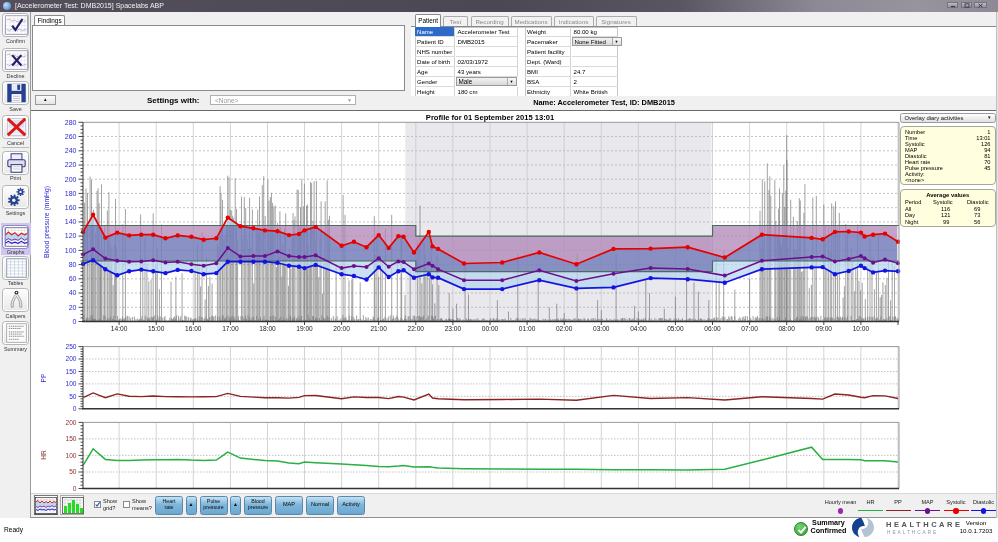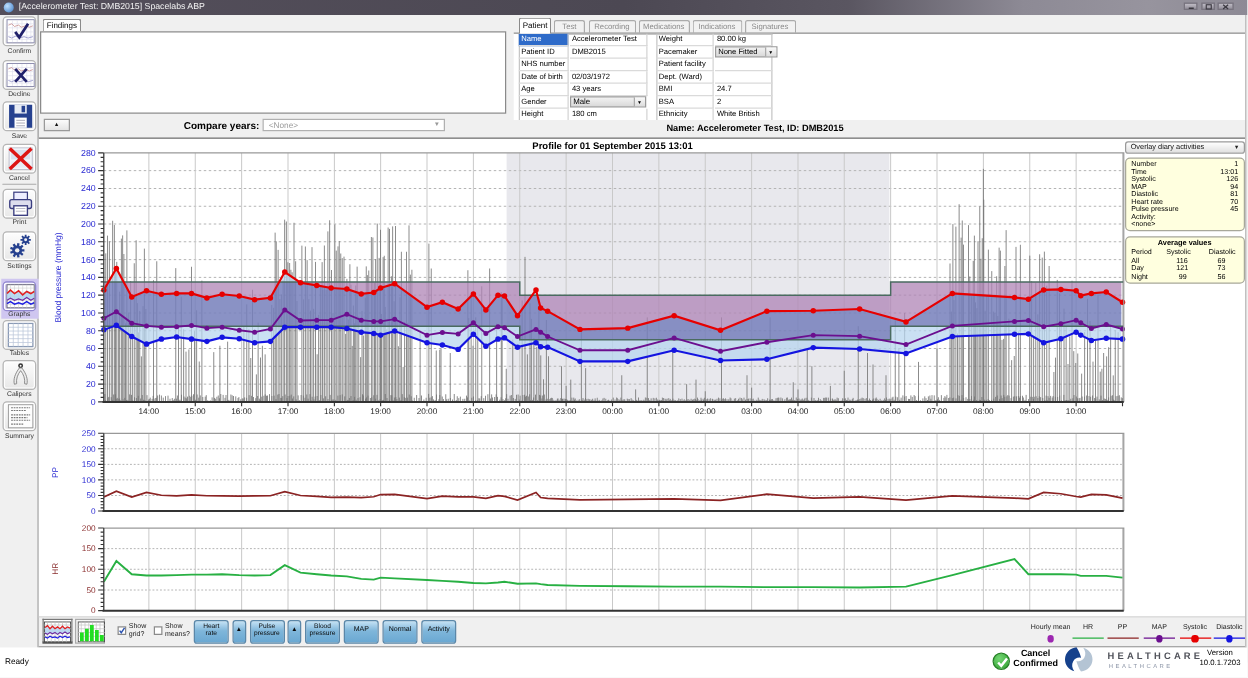--- a/index.html
+++ b/index.html
@@ -98,21 +98,21 @@
 <div class="tb-lab" style="top:313.0px;">Calipers</div>
 <div class="tb-btn" style="top:321.4px;"><svg width="25" height="22" viewBox="0 0 23 20" style="margin:0 0 0 1px">
       <rect x="2.5" y="1.5" width="18" height="17" fill="#fdfdfd" stroke="#9a9a9a" stroke-width="0.7"></rect>
       <path d="M4.5,3.8H18.5M4.5,5.8H15.5M4.5,9H18.5M4.5,11H16.5M4.5,13H18.5M4.5,15.8H13.5" stroke="#777" stroke-width="0.8" stroke-dasharray="1.3,0.6"></path>
     </svg></div>
 <div class="tb-lab" style="top:346.0px;">Summary</div>
 <div class="abs" style="left:2px;top:146.9px;width:27px;height:1px;background:#d5d5d5;border-top:1px solid #bbb;"></div>
 <div class="abs" style="left:34px;top:15px;width:31px;height:10px;background:#fff;border:1px solid #8a8a8a;border-bottom:none;border-radius:2px 2px 0 0;font-size:6.4px;text-align:center;line-height:9.5px;">Findings</div>
 <div class="abs" style="left:32px;top:24.5px;width:373px;height:66.5px;background:#fff;border:1px solid #8a8a8a;"></div>
 <div class="abs" style="left:34.7px;top:95.4px;width:21px;height:9.6px;background:linear-gradient(#fbfbfb,#e4e4e4);border:1px solid #999;font-size:4.6px;text-align:center;line-height:8.6px;color:#111;">▲</div>
-<div class="abs" style="left:147px;top:95.8px;width:70px;font-size:8px;font-weight:bold;color:#000;">Compare years:</div>
+<div class="abs" style="left:147px;top:95.8px;width:70px;font-size:8px;font-weight:bold;color:#000;">Settings with:</div>
 <div class="abs" style="left:210px;top:94.8px;width:146px;height:10.4px;background:#fff;border:1px solid #b0b0b0;">
   <span style="position:absolute;left:4px;top:1.6px;font-size:6.6px;color:#9a9a9a;">&lt;None&gt;</span>
   <span style="position:absolute;right:3px;top:1.2px;font-size:5px;color:#999;">▼</span>
 </div>
 <div class="abs" style="left:415.2px;top:14px;width:25.8px;height:12.5px;background:#fff;border:1px solid #8a8a8a;border-bottom:none;border-radius:2px 2px 0 0;font-size:6.4px;color:#000;text-align:center;line-height:11px;z-index:3;">Patient</div>
 <div class="abs" style="left:443px;top:15.5px;width:25px;height:11px;background:#f2f2f2;border:1px solid #ababab;border-bottom:none;border-radius:2px 2px 0 0;font-size:6.2px;color:#8a8a8a;text-align:center;line-height:10px;">Test</div>
 <div class="abs" style="left:470.5px;top:15.5px;width:38px;height:11px;background:#f2f2f2;border:1px solid #ababab;border-bottom:none;border-radius:2px 2px 0 0;font-size:6.2px;color:#8a8a8a;text-align:center;line-height:10px;">Recording</div>
 <div class="abs" style="left:510.5px;top:15.5px;width:41px;height:11px;background:#f2f2f2;border:1px solid #ababab;border-bottom:none;border-radius:2px 2px 0 0;font-size:6.2px;color:#8a8a8a;text-align:center;line-height:10px;">Medications</div>
 <div class="abs" style="left:553.5px;top:15.5px;width:40px;height:11px;background:#f2f2f2;border:1px solid #ababab;border-bottom:none;border-radius:2px 2px 0 0;font-size:6.2px;color:#8a8a8a;text-align:center;line-height:10px;">Indications</div>
 <div class="abs" style="left:595.5px;top:15.5px;width:41px;height:11px;background:#f2f2f2;border:1px solid #ababab;border-bottom:none;border-radius:2px 2px 0 0;font-size:6.2px;color:#8a8a8a;text-align:center;line-height:10px;">Signatures</div>
@@ -504,21 +504,21 @@
 <div class="legtxt" style="left:961.5px;top:498.5px;width:44px;">Diastolic</div>
 <div class="abs" style="left:971.0px;top:509.5px;width:25px;height:1.6px;background:#1414e0;"></div>
 <div class="abs" style="left:980.8px;top:508.2px;width:5.4px;height:5.4px;border-radius:50%;background:#1414e0;"></div>
 <div class="abs" style="left:0;top:518px;width:998px;height:24px;background:#fff;"></div>
 <div class="abs" style="left:4px;top:525.5px;font-size:6.6px;color:#000;">Ready</div>
 <div class="abs" style="left:793.5px;top:521.5px;width:14.5px;height:14.5px;border-radius:50%;background:radial-gradient(circle at 38% 32%,#72d672,#2f9e2f);border:0.5px solid #268026;">
 <svg width="14" height="14" viewBox="0 0 14 14" style="display:block">
       <path d="M3.5,7 L6,9.6 L10.6,3.8" stroke="#fff" stroke-width="2" fill="none"></path>
     </svg>
   </div>
-<div class="abs" style="left:810px;top:518.5px;width:37px;font-size:7.2px;font-weight:bold;line-height:1.15;text-align:center;">Cancel Confirmed</div>
+<div class="abs" style="left:810px;top:518.5px;width:37px;font-size:7.2px;font-weight:bold;line-height:1.15;text-align:center;">Summary Confirmed</div>
 <div class="abs" style="left:851px;top:517px;width:24px;height:21px;">
 <svg width="24" height="21" viewBox="0 0 24 21" style="display:block">
       <path d="M10.2,0.8 C5.2,1.2 1.2,5.2 1.0,10.2 C0.8,14.8 4.0,18.8 8.4,19.9 C6.6,17.2 6.1,14.4 7.6,11.9 C9.0,9.6 11.4,8.6 13.9,9.3 C13.1,6.2 11.9,3.4 10.2,0.8 Z" fill="#16418c"></path>
       <path d="M13.8,20.2 C18.8,19.8 22.8,15.8 23.0,10.8 C23.2,6.2 20.0,2.2 15.6,1.1 C17.4,3.8 17.9,6.6 16.4,9.1 C15.0,11.4 12.6,12.4 10.1,11.7 C10.9,14.8 12.1,17.6 13.8,20.2 Z" fill="#b4c4d4"></path>
     </svg>
   </div>
 <div class="abs" style="left:886px;top:519.5px;font-size:7.5px;letter-spacing:2.55px;color:#50525a;font-weight:bold;">HEALTHCARE</div>
 <div class="abs" style="left:887px;top:529.5px;font-size:4.7px;letter-spacing:2.0px;color:#8a93a5;">HEALTHCARE</div>
 <div class="abs" style="left:956px;top:519px;width:40px;font-size:6.2px;text-align:center;line-height:1.22;">Version<br>10.0.1.7203</div>
 </body></html>

